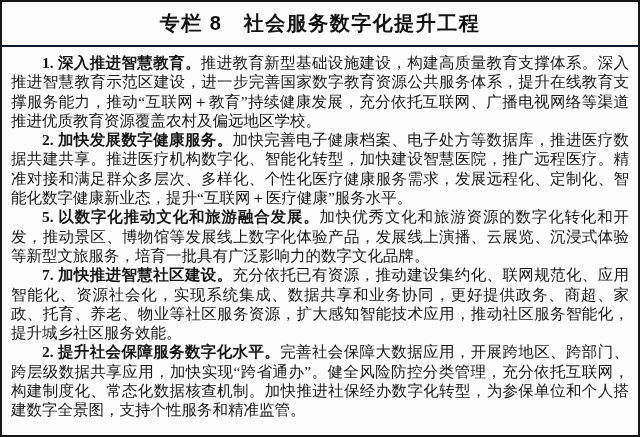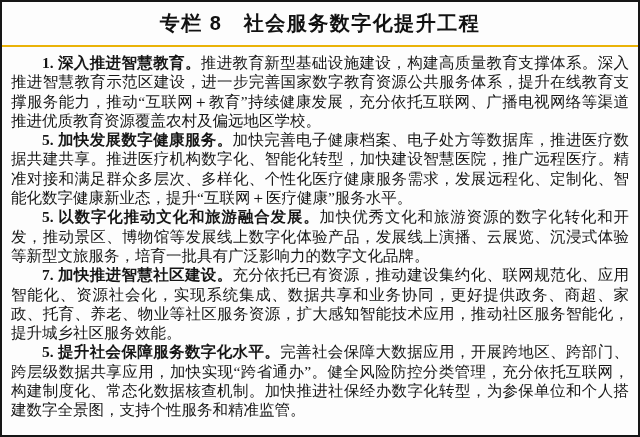--- a/index.html
+++ b/index.html
@@ -20,21 +20,21 @@
     inset: 0;
     border: 2px solid #161616;
     box-sizing: border-box;
     display: flex;
     flex-direction: column;
     background: #fdfdfd;
   }
   .panel-header {
     height: 43px;
     flex: 0 0 43px;
-    border-bottom: 2px solid #eab308;
+    border-bottom: 2px solid #0f172a;
     display: flex;
     align-items: center;
     justify-content: center;
   }
   .panel-title {
     font-family: "Liberation Sans", "DejaVu Sans", sans-serif;
     font-weight: bold;
     font-size: 20px;
     color: #111111;
     letter-spacing: 1.5px;
@@ -61,19 +61,19 @@
 </head>
 <body>
 
 <div class="page">
   <div class="panel">
     <div class="panel-header">
       <div class="panel-title">专栏 8　社会服务数字化提升工程</div>
     </div>
     <div class="panel-body">
       <p><span class="lead">1. 深入推进智慧教育。</span><span>推进教育新型基础设施建设，构建高质量教育支撑体系。深入推进智慧教育示范区建设，进一步完善国家数字教育资源公共服务体系，提升在线教育支撑服务能力，推动“互联网＋教育”持续健康发展，充分依托互联网、广播电视网络等渠道推进优质教育资源覆盖农村及偏远地区学校。</span></p>
-      <p><span class="lead">5. 加快发展数字健康服务。</span><span>加快完善电子健康档案、电子处方等数据库，推进医疗数据共建共享。推进医疗机构数字化、智能化转型，加快建设智慧医院，推广远程医疗。精准对接和满足群众多层次、多样化、个性化医疗健康服务需求，发展远程化、定制化、智能化数字健康新业态，提升“互联网＋医疗健康”服务水平。</span></p>
+      <p><span class="lead">2. 加快发展数字健康服务。</span><span>加快完善电子健康档案、电子处方等数据库，推进医疗数据共建共享。推进医疗机构数字化、智能化转型，加快建设智慧医院，推广远程医疗。精准对接和满足群众多层次、多样化、个性化医疗健康服务需求，发展远程化、定制化、智能化数字健康新业态，提升“互联网＋医疗健康”服务水平。</span></p>
       <p><span class="lead">5. 以数字化推动文化和旅游融合发展。</span><span>加快优秀文化和旅游资源的数字化转化和开发，推动景区、博物馆等发展线上数字化体验产品，发展线上演播、云展览、沉浸式体验等新型文旅服务，培育一批具有广泛影响力的数字文化品牌。</span></p>
       <p><span class="lead">7. 加快推进智慧社区建设。</span><span>充分依托已有资源，推动建设集约化、联网规范化、应用智能化、资源社会化，实现系统集成、数据共享和业务协同，更好提供政务、商超、家政、托育、养老、物业等社区服务资源，扩大感知智能技术应用，推动社区服务智能化，提升城乡社区服务效能。</span></p>
-      <p><span class="lead">5. 提升社会保障服务数字化水平。</span><span>完善社会保障大数据应用，开展跨地区、跨部门、跨层级数据共享应用，加快实现“跨省通办”。健全风险防控分类管理，充分依托互联网，构建制度化、常态化数据核查机制。加快推进社保经办数字化转型，为参保单位和个人搭建数字全景图，支持个性服务和精准监管。</span></p>
+      <p><span class="lead">2. 提升社会保障服务数字化水平。</span><span>完善社会保障大数据应用，开展跨地区、跨部门、跨层级数据共享应用，加快实现“跨省通办”。健全风险防控分类管理，充分依托互联网，构建制度化、常态化数据核查机制。加快推进社保经办数字化转型，为参保单位和个人搭建数字全景图，支持个性服务和精准监管。</span></p>
     </div>
   </div>
 </div>
 
 </body></html>

